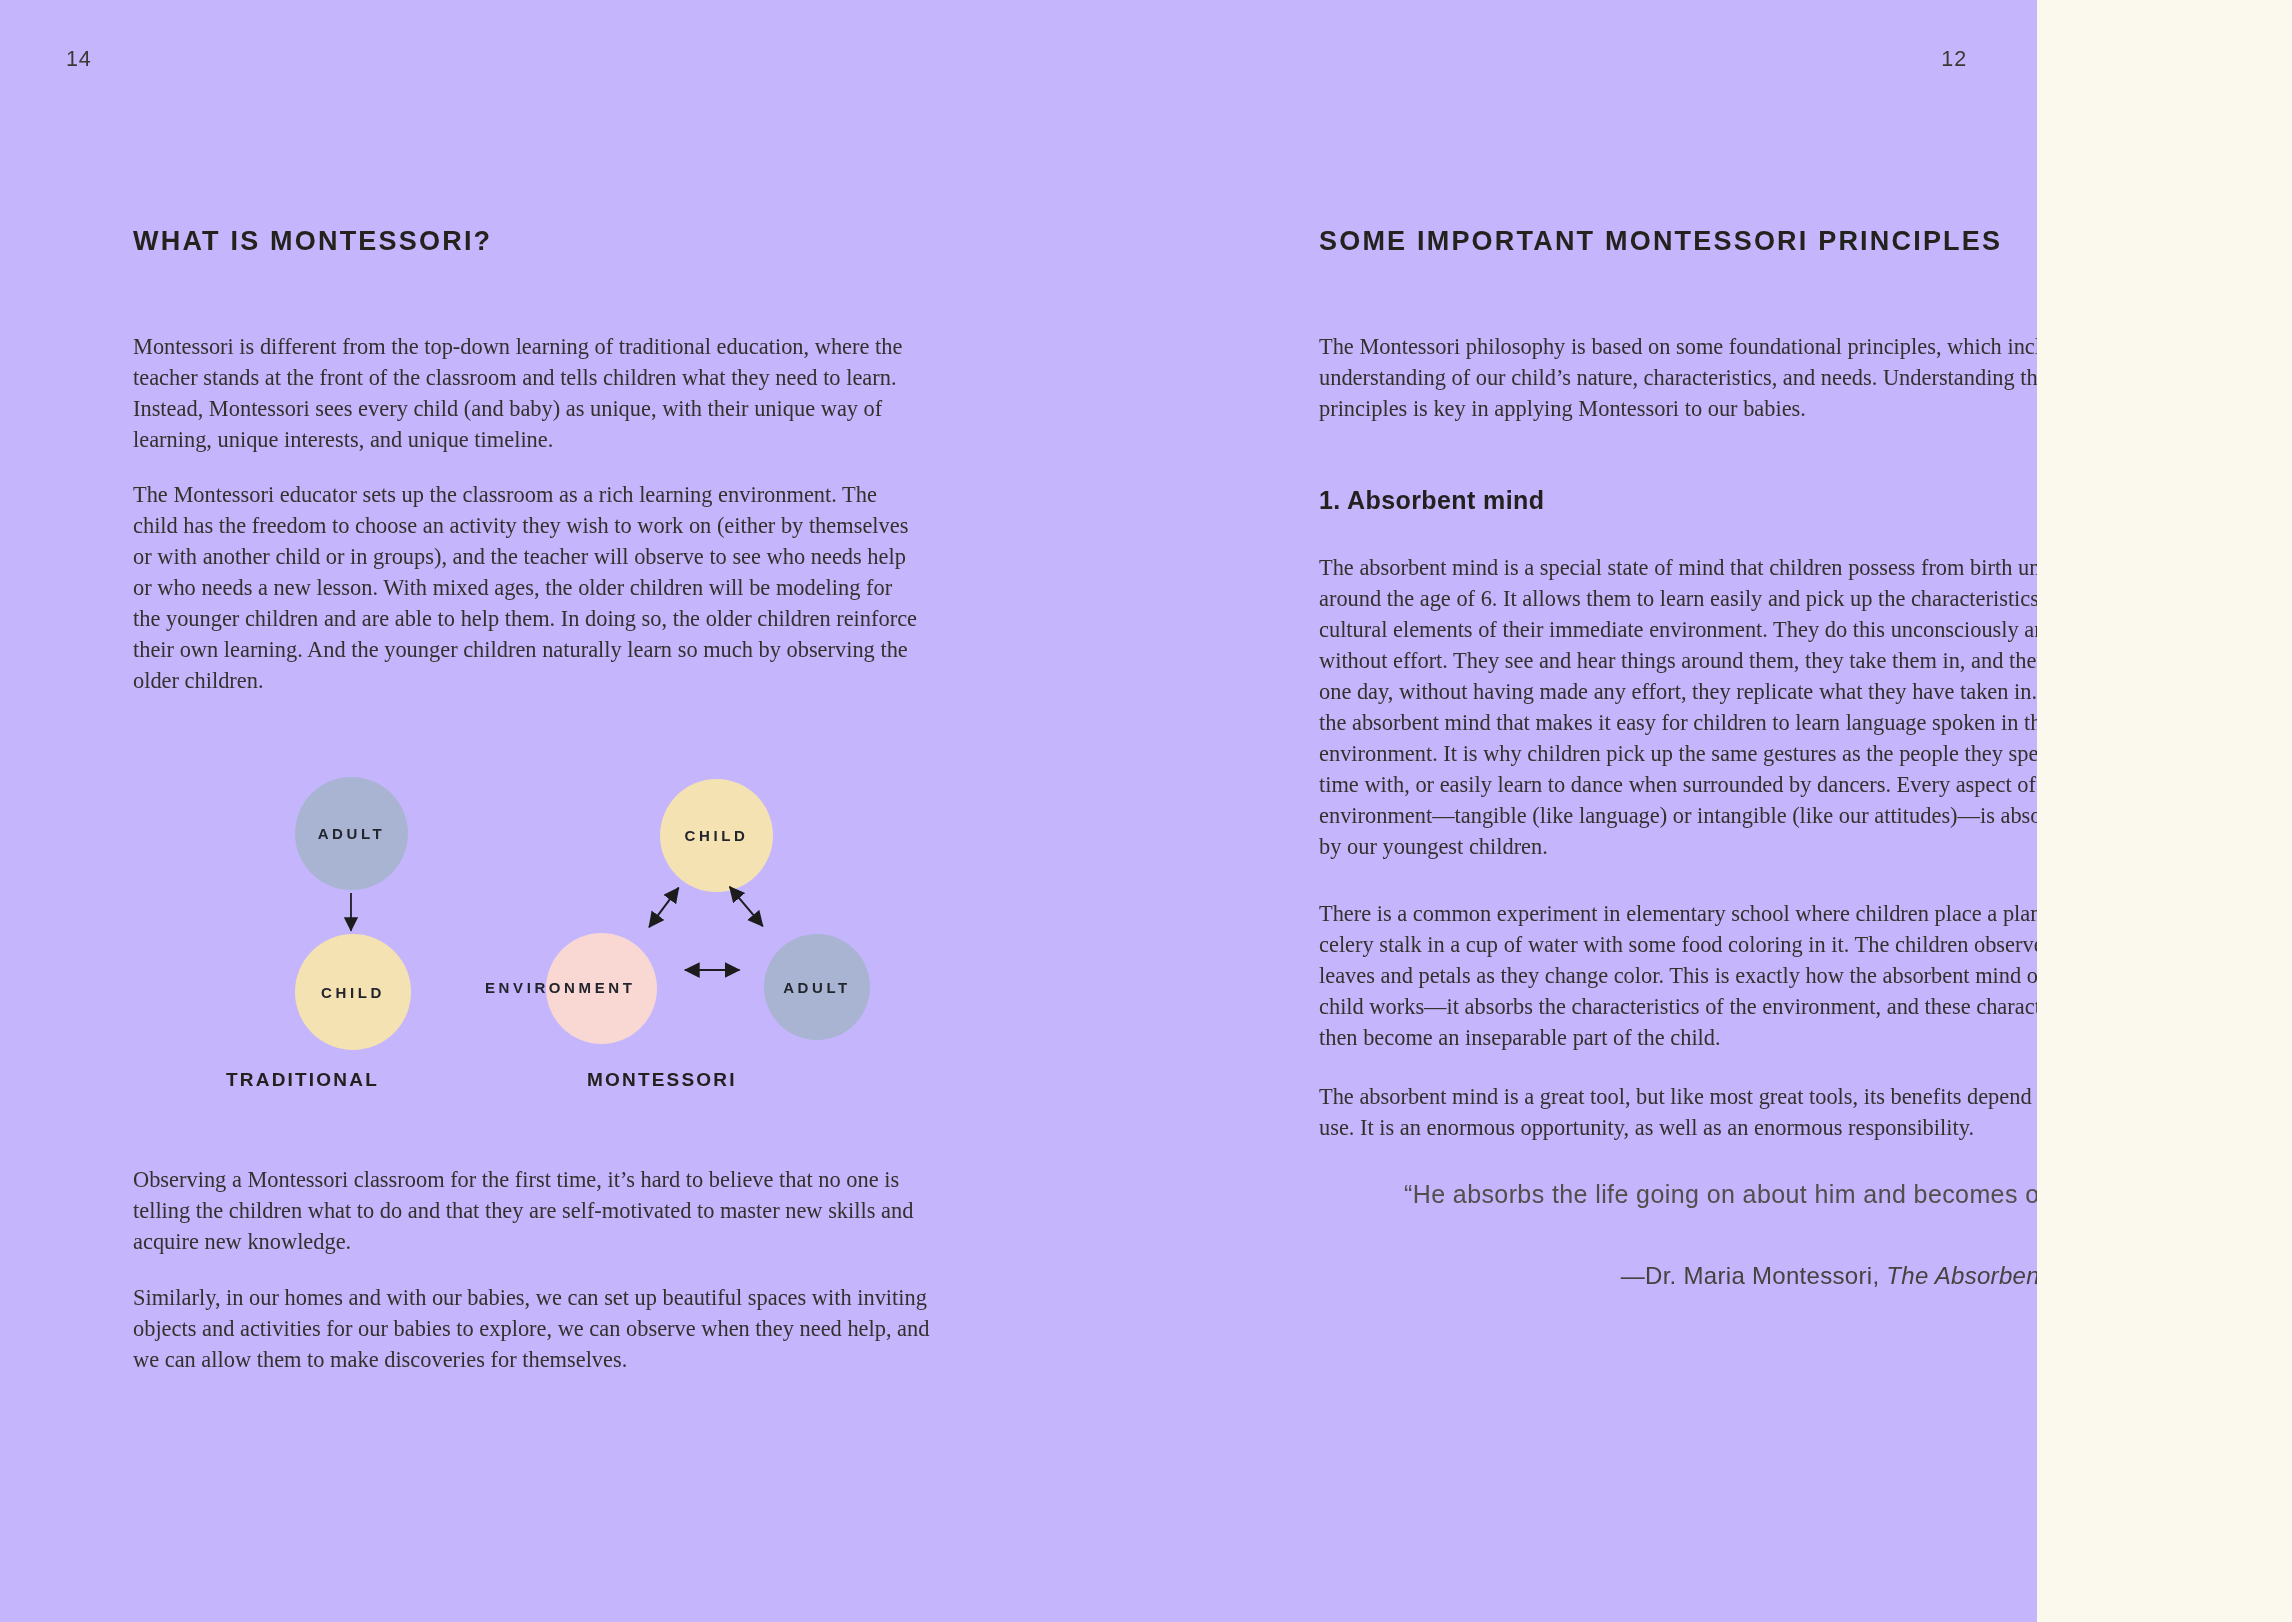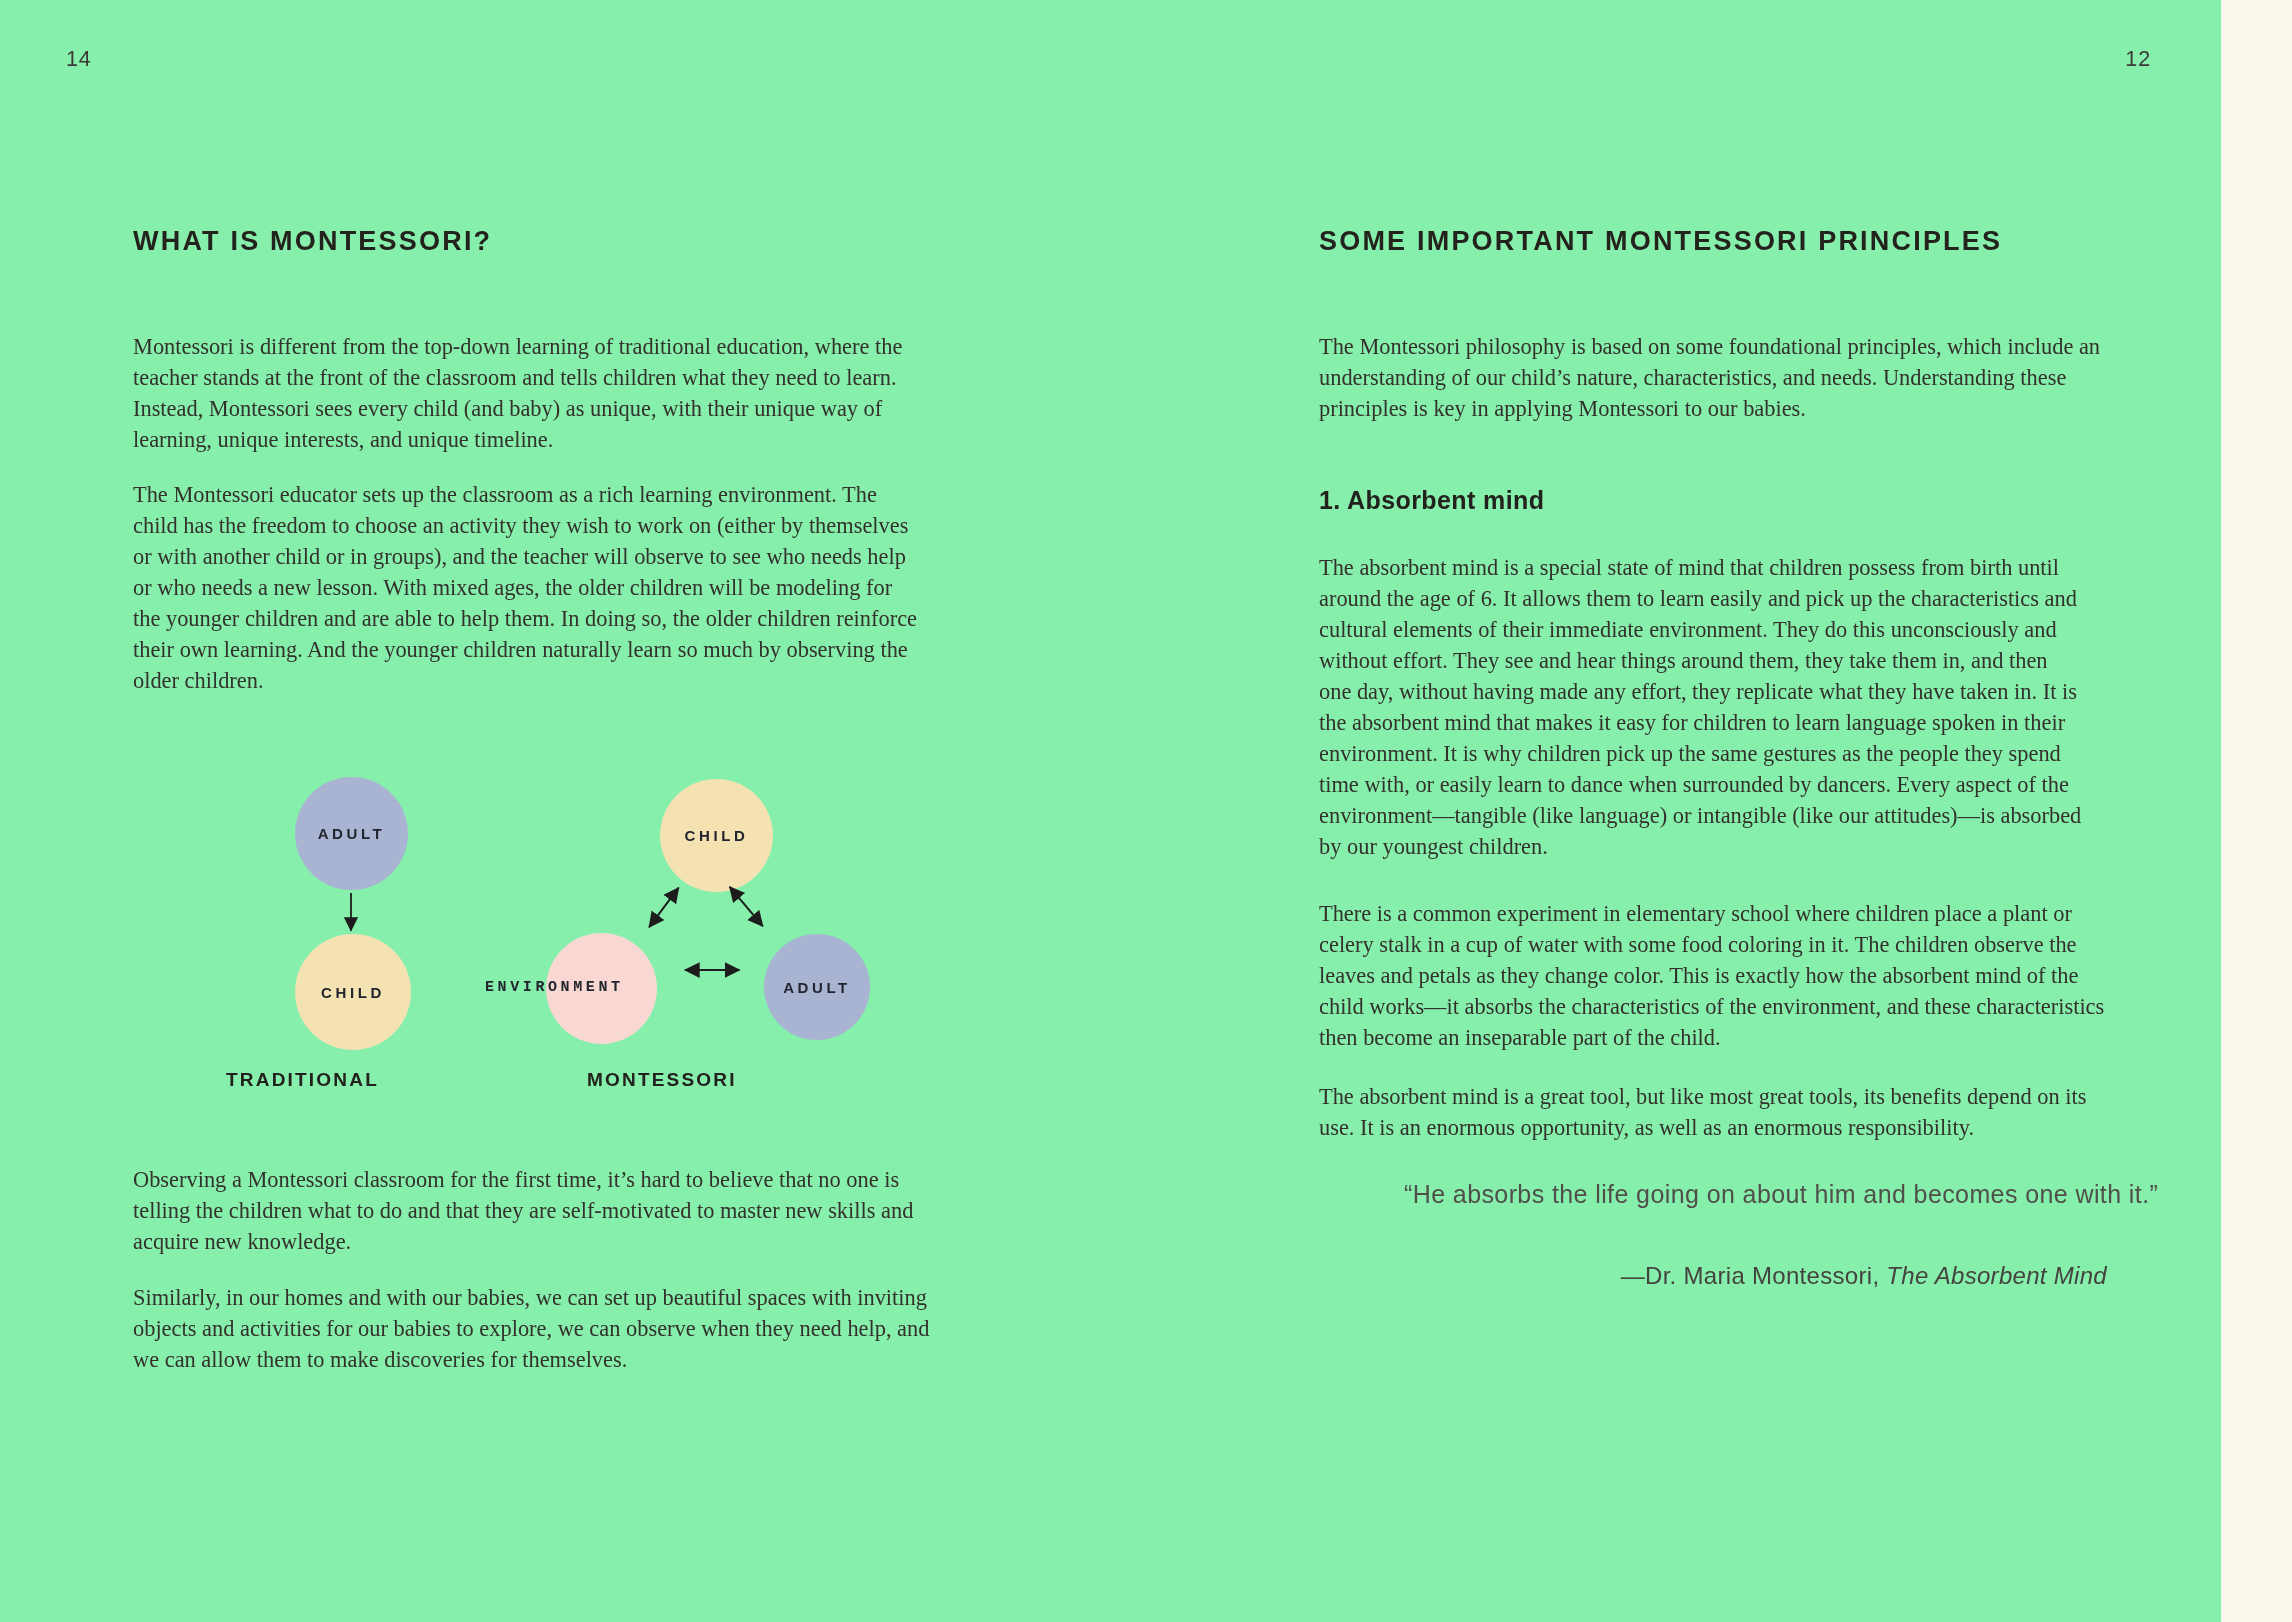--- a/index.html
+++ b/index.html
@@ -1,19 +1,19 @@
 <!DOCTYPE html>
 <html style="font-size:14.3px"><head>
 <meta charset="utf-8">
 <style>
   html,body{margin:0;padding:0;background:#FBF9ED;}
   .spread{
     position:relative;
-    width:2221px;height:1623px;
-    background:#86efac;
+    width:2037px;height:1623px;
+    background:#c4b5fd;
     font-family:"Liberation Serif",serif;
     color:#33312B;
     overflow:hidden;
   }
   .pagenum{
     position:absolute;
     font-family:"Liberation Sans",sans-serif;
     font-size:21.5px;color:#3B3933;letter-spacing:0.9px;
   }
   .heading{
@@ -52,21 +52,20 @@
     font-family:"Liberation Sans",sans-serif;
     font-weight:700;
     font-size:15px;
     letter-spacing:3.6px;
     color:#23252E;
     white-space:nowrap;
   }
   .env-label{
     position:absolute;
     width:233px;
-    font-family:Liberation Mono, monospace;
   }
   .c-blue{background:#A9B4D3;}
   .c-yellow{background:#F4E2B2;}
   .c-pink{background:#F9D8D3;}
   .group-label{
     position:absolute;
     width:251px;
     text-align:left;
     font-family:"Liberation Sans",sans-serif;
     font-weight:700;

